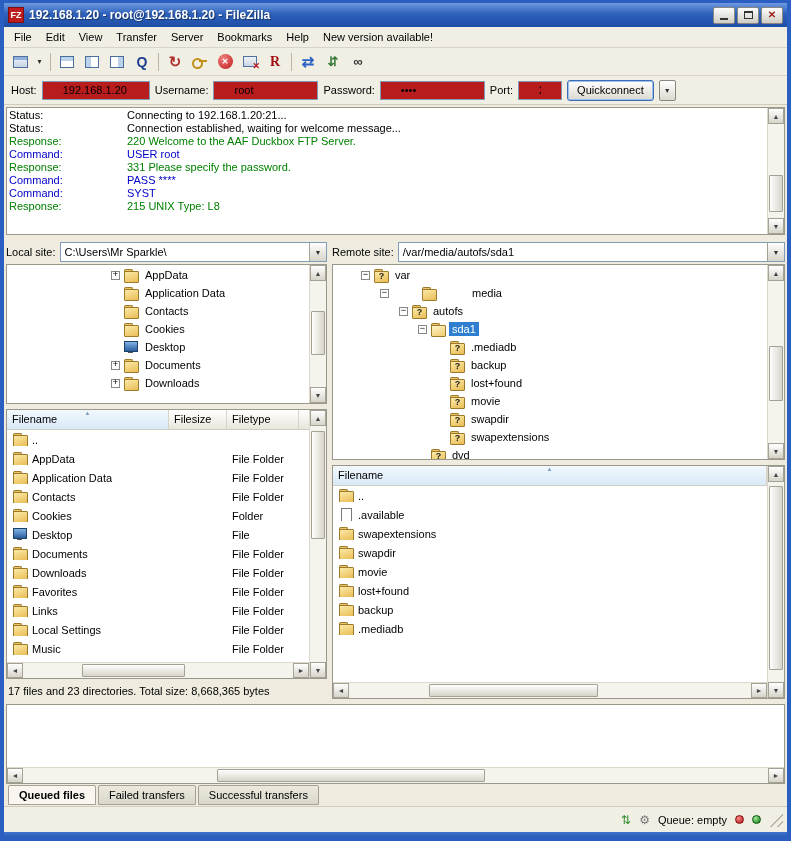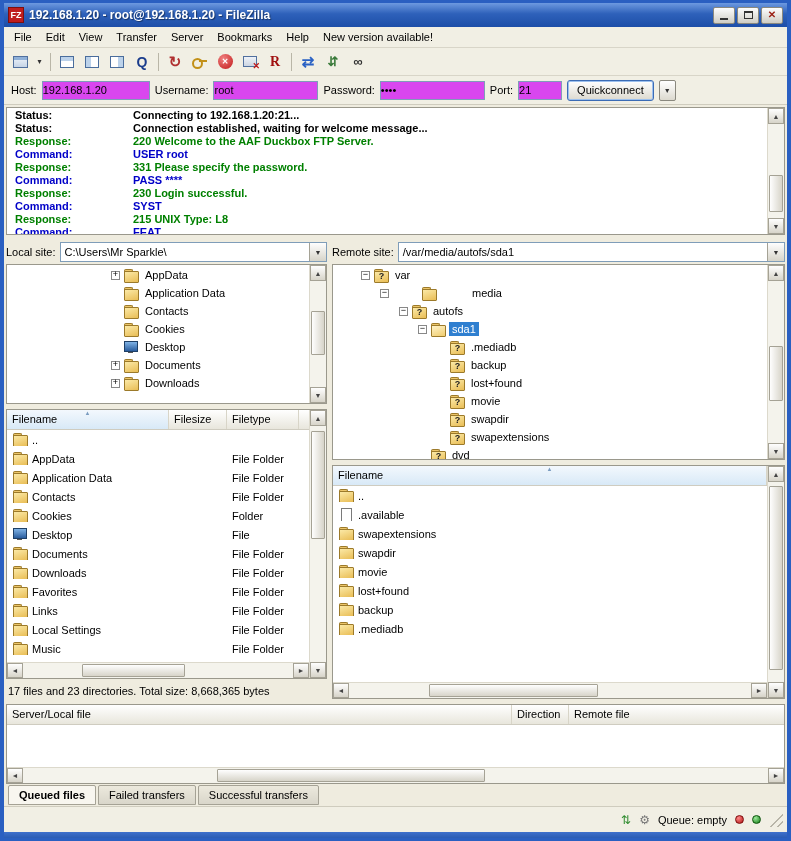--- a/index.html
+++ b/index.html
@@ -47,29 +47,29 @@
     color:#fff;font-size:8px;font-weight:bold;display:flex;align-items:center;justify-content:center;}
   .ic-disc{width:14px;height:11px;background:linear-gradient(#eef2f8,#ccd5e2);border:1px solid #51709e;position:relative;}
   .ic-disc::after{content:"\2715";position:absolute;right:-4px;bottom:-5px;color:#c01818;font-size:9px;font-weight:bold;}
   .ic-r{color:#a01010;font-weight:bold;font-size:14px;font-family:"Liberation Serif",serif;}
   .ic-cmp{color:#2b62c4;font-size:15px;font-weight:bold;}
   .ic-sync{color:#3a7a3a;font-size:13px;font-weight:bold;}
   .ic-find{color:#333;font-weight:bold;font-size:13px;}
   
   .quickbar{flex:0 0 29px;display:flex;align-items:center;gap:5px;padding:0 7px;background:#f1efe4;border-bottom:1px solid #cfccbe;}
   .qlabel{white-space:nowrap;}
-  .qinput{height:19px;border:1px solid #7f9db9;background:#d946ef;font-family:"Liberation Sans",sans-serif;font-size:11px;padding:1px 0;}
+  .qinput{height:19px;border:1px solid #7f9db9;background:#b91c1c;font-family:"Liberation Sans",sans-serif;font-size:11px;padding:1px 20px;}
   .w-host{width:108px;} .w-user{width:105px;} .w-pass{width:105px;} .w-port{width:44px;}
   .qc-btn{height:21px;padding:0 9px;background:linear-gradient(#ffffff,#dcd9cf);border:1px solid #3c6cb5;
     border-radius:3px;box-shadow:inset 0 0 0 1px #9cc0ee;font-family:"Liberation Sans",sans-serif;font-size:11px;}
   .qc-drop{width:17px;height:21px;background:linear-gradient(#ffffff,#dcd9cf);border:1px solid #8a887e;border-radius:2px;
     display:flex;align-items:center;justify-content:center;font-size:7px;color:#333;}
   
   .log{flex:0 0 128px;background:#fff;border:1px solid #9a988c;margin:2px 2px 0;display:flex;overflow:hidden;}
-  .log-lines{flex:1;padding:1px 8px;line-height:13px;white-space:nowrap;overflow:hidden;font-weight:bold;}
+  .log-lines{flex:1;padding:1px 2px;line-height:13px;white-space:nowrap;overflow:hidden;}
   .log-prefix{display:inline-block;width:118px;}
   .log-line[data-type="status"]{color:#000;}
   .log-line[data-type="response"]{color:#008000;}
   .log-line[data-type="command"]{color:#0000c8;}
   
   .vscroll{flex:0 0 17px;background:#f4f3ec;border-left:1px solid #dcd9cc;display:flex;flex-direction:column;}
   .sb-btn{flex:0 0 16px;background:linear-gradient(#fefefe,#d7d4c9);border:1px solid #a5a295;
     display:flex;align-items:center;justify-content:center;font-size:7px;color:#444;}
   .sb-btn.up::before{content:"\25B2";} .sb-btn.dn::before{content:"\25BC";}
   .sb-btn.lt::before{content:"\25C4";} .sb-btn.rt::before{content:"\25BA";}
@@ -252,24 +252,22 @@
 
   <div class="log">
     <div class="log-lines">
 
     <div class="log-line" data-type="status"><span class="log-prefix">Status:</span><span class="log-text">Connecting to 192.168.1.20:21...</span></div>
         <div class="log-line" data-type="status"><span class="log-prefix">Status:</span><span class="log-text">Connection established, waiting for welcome message...</span></div>
         <div class="log-line" data-type="response"><span class="log-prefix">Response:</span><span class="log-text">220 Welcome to the AAF Duckbox FTP Server.</span></div>
         <div class="log-line" data-type="command"><span class="log-prefix">Command:</span><span class="log-text">USER root</span></div>
         <div class="log-line" data-type="response"><span class="log-prefix">Response:</span><span class="log-text">331 Please specify the password.</span></div>
         <div class="log-line" data-type="command"><span class="log-prefix">Command:</span><span class="log-text">PASS ****</span></div>
-        <div class="log-line" data-type="response"><span class="log-prefix">Response:</span><span class="log-text">230 Login successful.</span></div>
         <div class="log-line" data-type="command"><span class="log-prefix">Command:</span><span class="log-text">SYST</span></div>
         <div class="log-line" data-type="response"><span class="log-prefix">Response:</span><span class="log-text">215 UNIX Type: L8</span></div>
-        <div class="log-line" data-type="command"><span class="log-prefix">Command:</span><span class="log-text">FEAT</span></div>
       </div>
     <div class="vscroll">
       <span class="sb-btn up"></span>
       <span class="sb-track">
           <span class="sb-thumb" style="top:54%;height:40%;"></span>
         </span>
       <span class="sb-btn dn"></span>
     </div>
   </div>
 
@@ -614,25 +612,20 @@
             <span class="sb-btn dn"></span>
           </div>
         </div>
       </div>
     </div>
   </div>
 
   <div class="splitter-h"></div>
 
   <div class="queue">
-    <div class="list-header">
-      <span class="hcell q-name">Server/Local file</span>
-      <span class="hcell q-dir">Direction</span>
-      <span class="hcell q-remote">Remote file</span>
-    </div>
     <div class="queue-body"></div>
     <div class="hscroll">
       <span class="sb-btn lt"></span>
       <span class="sb-track" style="flex:1">
           <span class="sb-thumb h" style="left:26%;width:36%;"></span>
         </span>
       <span class="sb-btn rt"></span>
     </div>
   </div>
 

